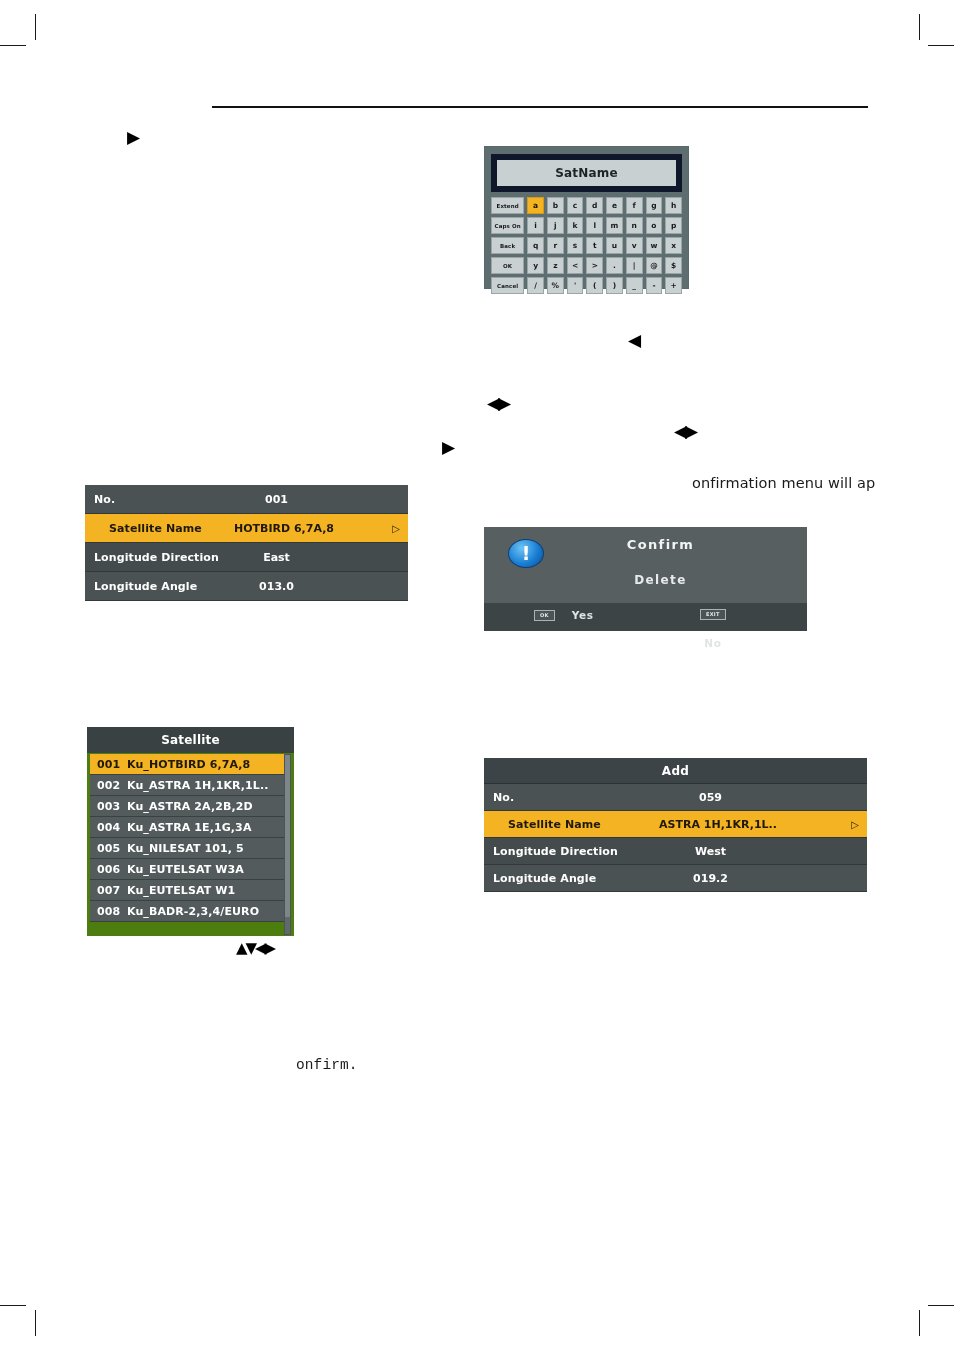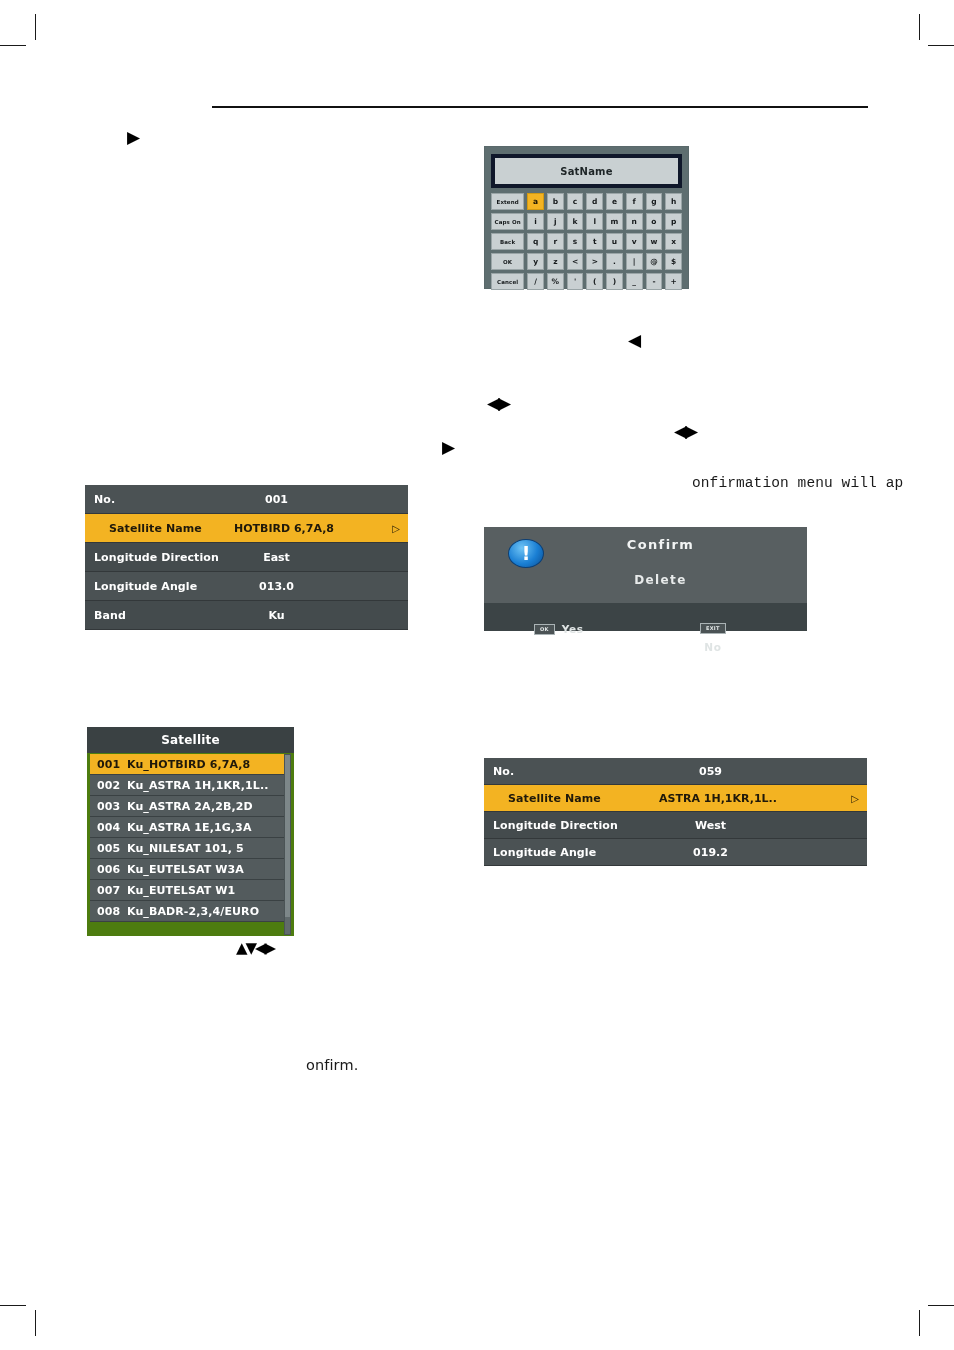--- a/index.html
+++ b/index.html
@@ -60,23 +60,23 @@
     width: 205px;
     height: 143px;
     background: #5e6e70;
     box-sizing: border-box;
     padding: 7px 6px 6px 6px;
     border: 1px solid #5a696b;
   }
   .kb-title {
     height: 26px;
     background: #c9d0d2;
-    border: 4px solid #0f172a;
+    border: 6px solid #0f172a;
     color: #1d2426;
-    font-size: 10px;
+    font-size: 12px;
     font-weight: bold;
     display: flex;
     align-items: center;
     justify-content: center;
     margin-bottom: 5px;
     letter-spacing: 0.2px;
   }
   .kb-row {
     display: flex;
     gap: 3px;
@@ -283,24 +283,24 @@
     padding-left: 30px;
     box-sizing: border-box;
   }
   .cf-bar {
     height: 28px;
     background: #3c4446;
     position: relative;
   }
   .cf-btn {
     position: absolute;
-    top: 20px;
-    display: flex;
-    align-items: center;
-    gap: 7px;
+    top: 6px;
+    display: flex;
+    align-items: center;
+    gap: 17px;
   }
   .cf-btn.left { left: 50px; }
   .cf-btn.right { left: 216px; flex-direction: column; }
   .cf-key {
     border: 1px solid #aab3b5;
     background: #4b5355;
     color: #e3e8e8;
     font-size: 5px;
     font-weight: bold;
     padding: 2px 5px;
@@ -333,23 +333,23 @@
 <div class="glyph" style="left:628px; top:332px;">◀</div>
 
 <div class="glyph tight" style="left:487px; top:395px;">◀▶</div>
 
 <div class="glyph tight" style="left:674px; top:423px;">◀▶</div>
 
 <div class="glyph" style="left:442px; top:439px;">▶</div>
 
 <div class="glyph small tight" style="left:236px; top:941px;">▲▼◀▶</div>
 
-<div class="text-frag" style="left:692px; top:475px;font-family:Liberation Mono, monospace;">onfirmation menu will ap</div>
-
-<div class="text-frag" style="left:306px; top:1057px;">onfirm.</div>
+<div class="text-frag" style="left:692px; top:475px;">onfirmation menu will ap</div>
+
+<div class="text-frag" style="left:296px; top:1057px;font-family:Liberation Mono, monospace;">onfirm.</div>
 
 <div class="kb">
   <div class="kb-title">SatName</div>
 
   <div class="kb-row">
     <div class="kb-key fn">Extend</div>
     <div class="kb-key sel">a</div>
     <div class="kb-key">b</div>
     <div class="kb-key">c</div>
     <div class="kb-key">d</div>
@@ -424,24 +424,20 @@
   <div class="osd-row alt">
     <span class="osd-label">Longitude Direction</span>
     <span class="osd-value">East</span>
   </div>
 
   <div class="osd-row">
     <span class="osd-label">Longitude Angle</span>
     <span class="osd-value">013.0</span>
   </div>
 
-  <div class="osd-row alt">
-    <span class="osd-label">Band</span>
-    <span class="osd-value">Ku</span>
-  </div>
 </div>
 
 <div id="sat-list">
   <div class="sl-head">Satellite</div>
   <div class="sl-body">
 
     <div class="sl-item sel">
       <span class="sl-num">001</span>
       <span>Ku_HOTBIRD 6,7A,8</span>
     </div>
@@ -492,20 +488,21 @@
       <span class="cf-lbl">Yes</span>
     </div>
     <div class="cf-btn right">
       <span class="cf-key">EXIT</span>
       <span class="cf-lbl">No</span>
     </div>
   </div>
 </div>
 
 <div class="osd-menu" id="add-menu">
+  <div class="osd-head">Add</div>
 
   <div class="osd-row">
     <span class="osd-label">No.</span>
     <span class="osd-value">059</span>
   </div>
 
   <div class="osd-row sel">
     <span class="osd-label">Satellite Name</span>
     <span class="osd-value">ASTRA 1H,1KR,1L..</span>
     <span class="osd-arrow">▷</span>

